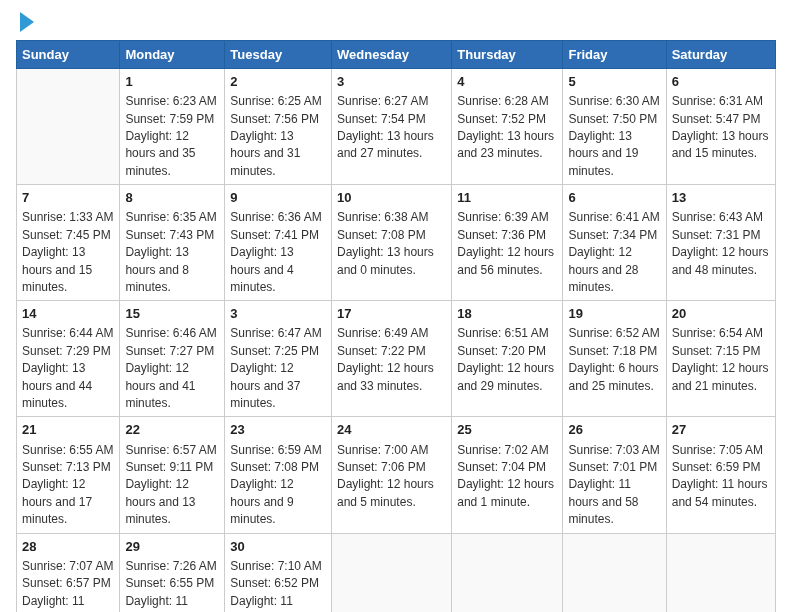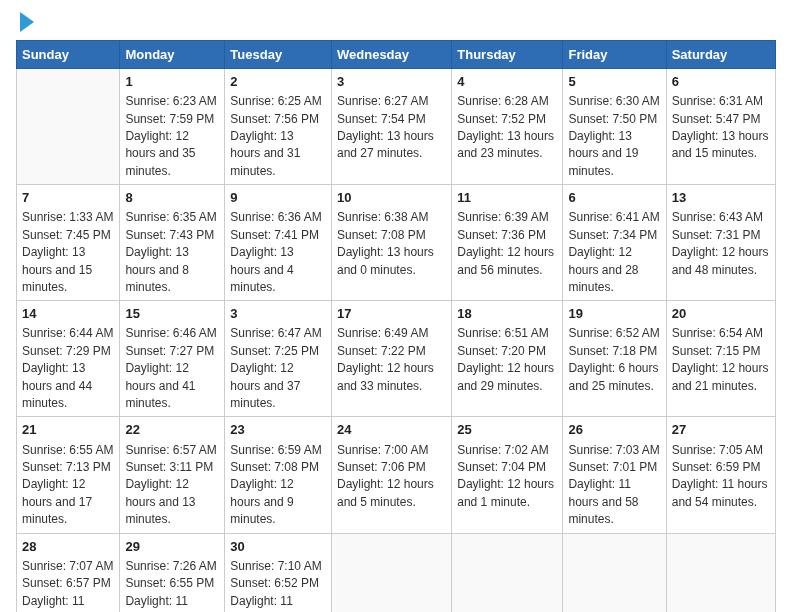--- a/index.html
+++ b/index.html
@@ -292,21 +292,21 @@
           <div class="day-info">
             <div>Sunrise: 6:55 AM</div>
             <div>Sunset: 7:13 PM</div>
             <div>Daylight: 12 hours and 17 minutes.</div>
           </div>
         </td>
         <td>
           <div class="day-num">22</div>
           <div class="day-info">
             <div>Sunrise: 6:57 AM</div>
-            <div>Sunset: 3:11 PM</div>
+            <div>Sunset: 9:11 PM</div>
             <div>Daylight: 12 hours and 13 minutes.</div>
           </div>
         </td>
         <td>
           <div class="day-num">23</div>
           <div class="day-info">
             <div>Sunrise: 6:59 AM</div>
             <div>Sunset: 7:08 PM</div>
             <div>Daylight: 12 hours and 9 minutes.</div>
           </div>

